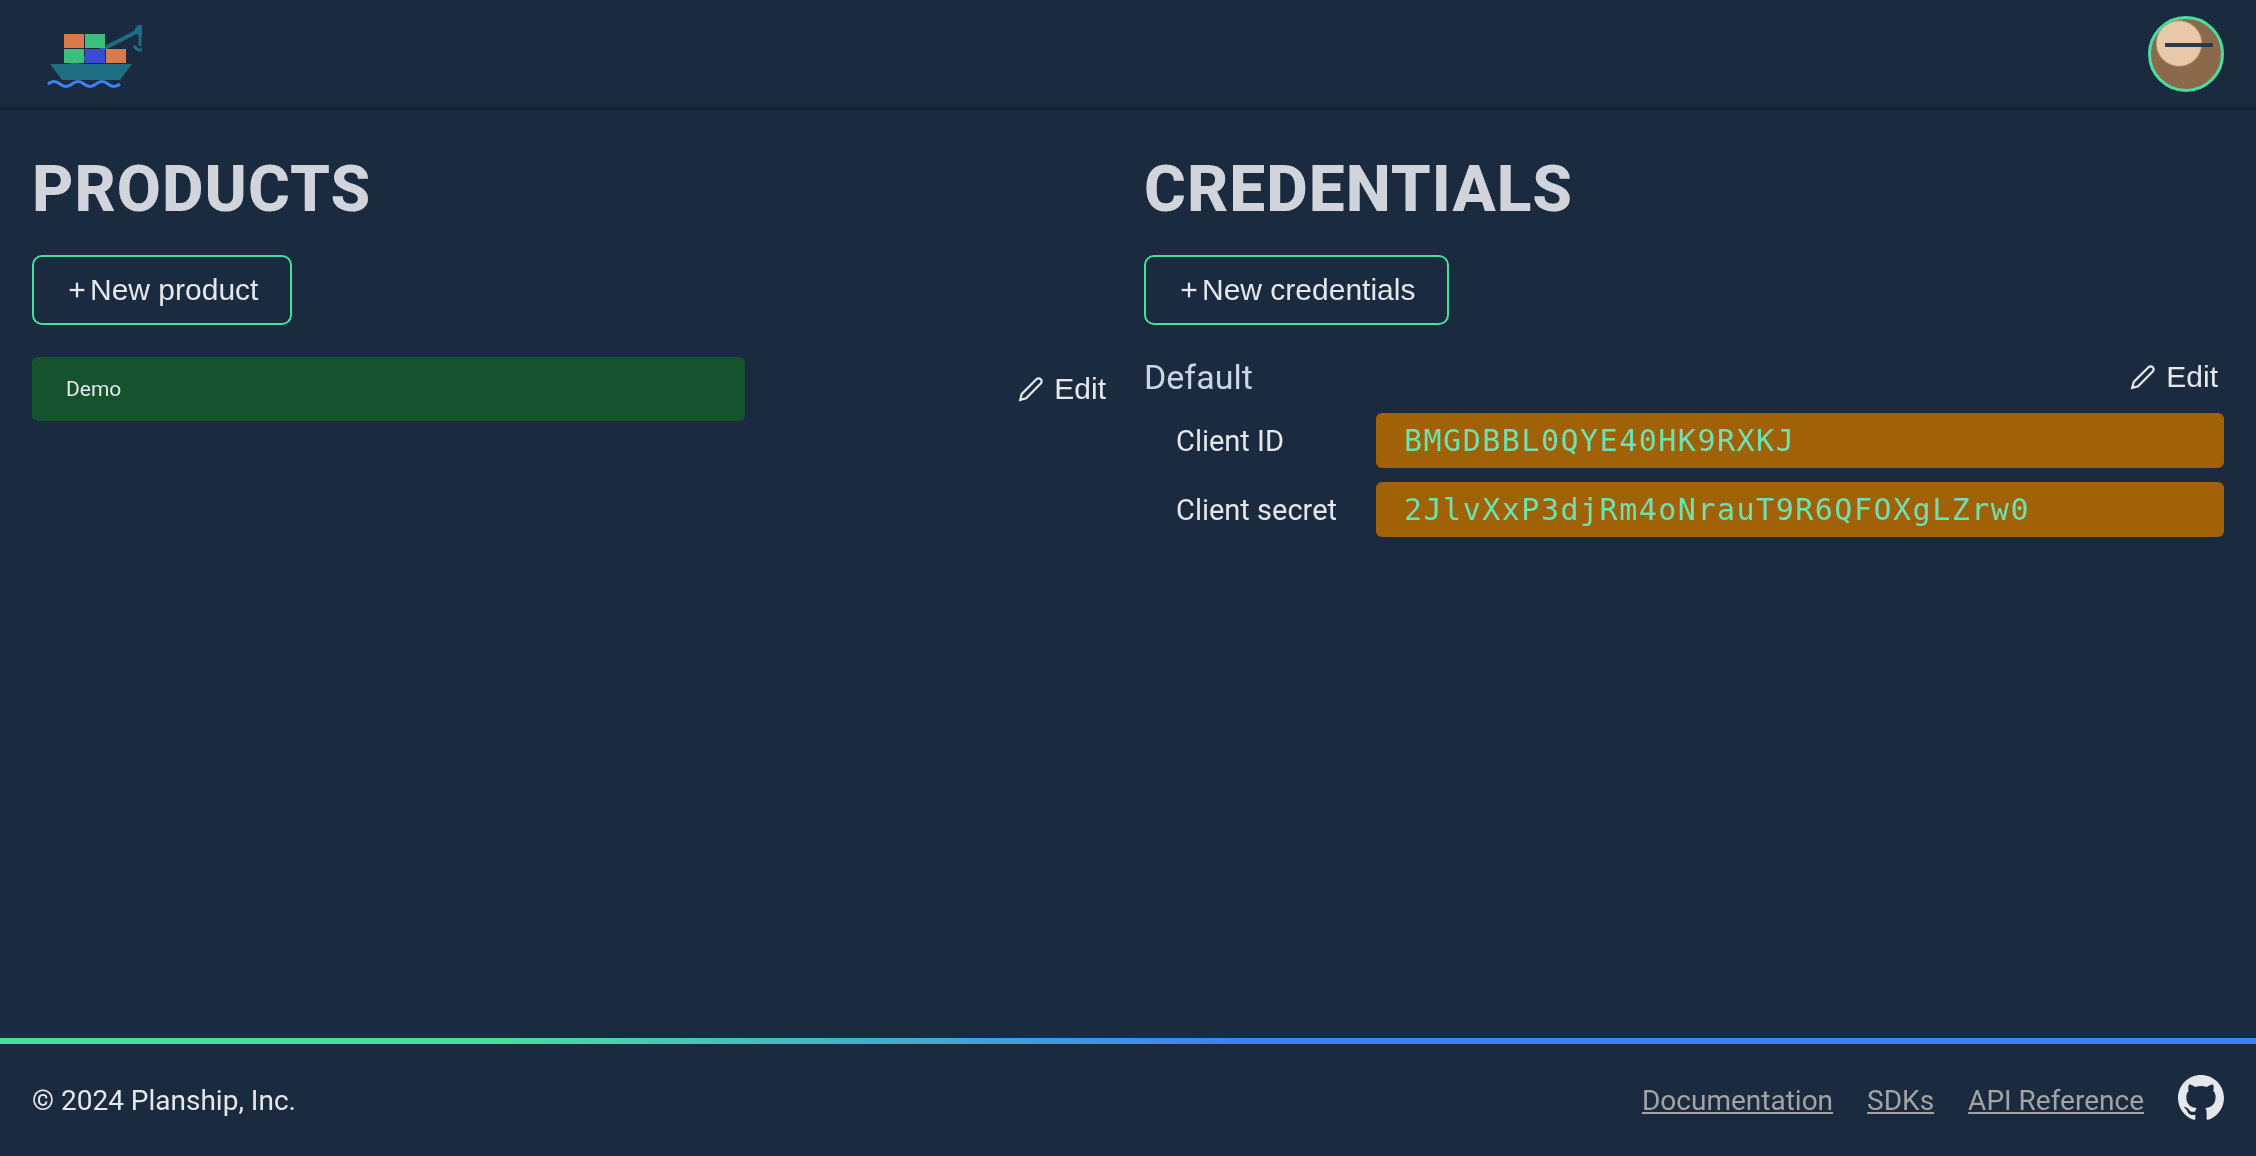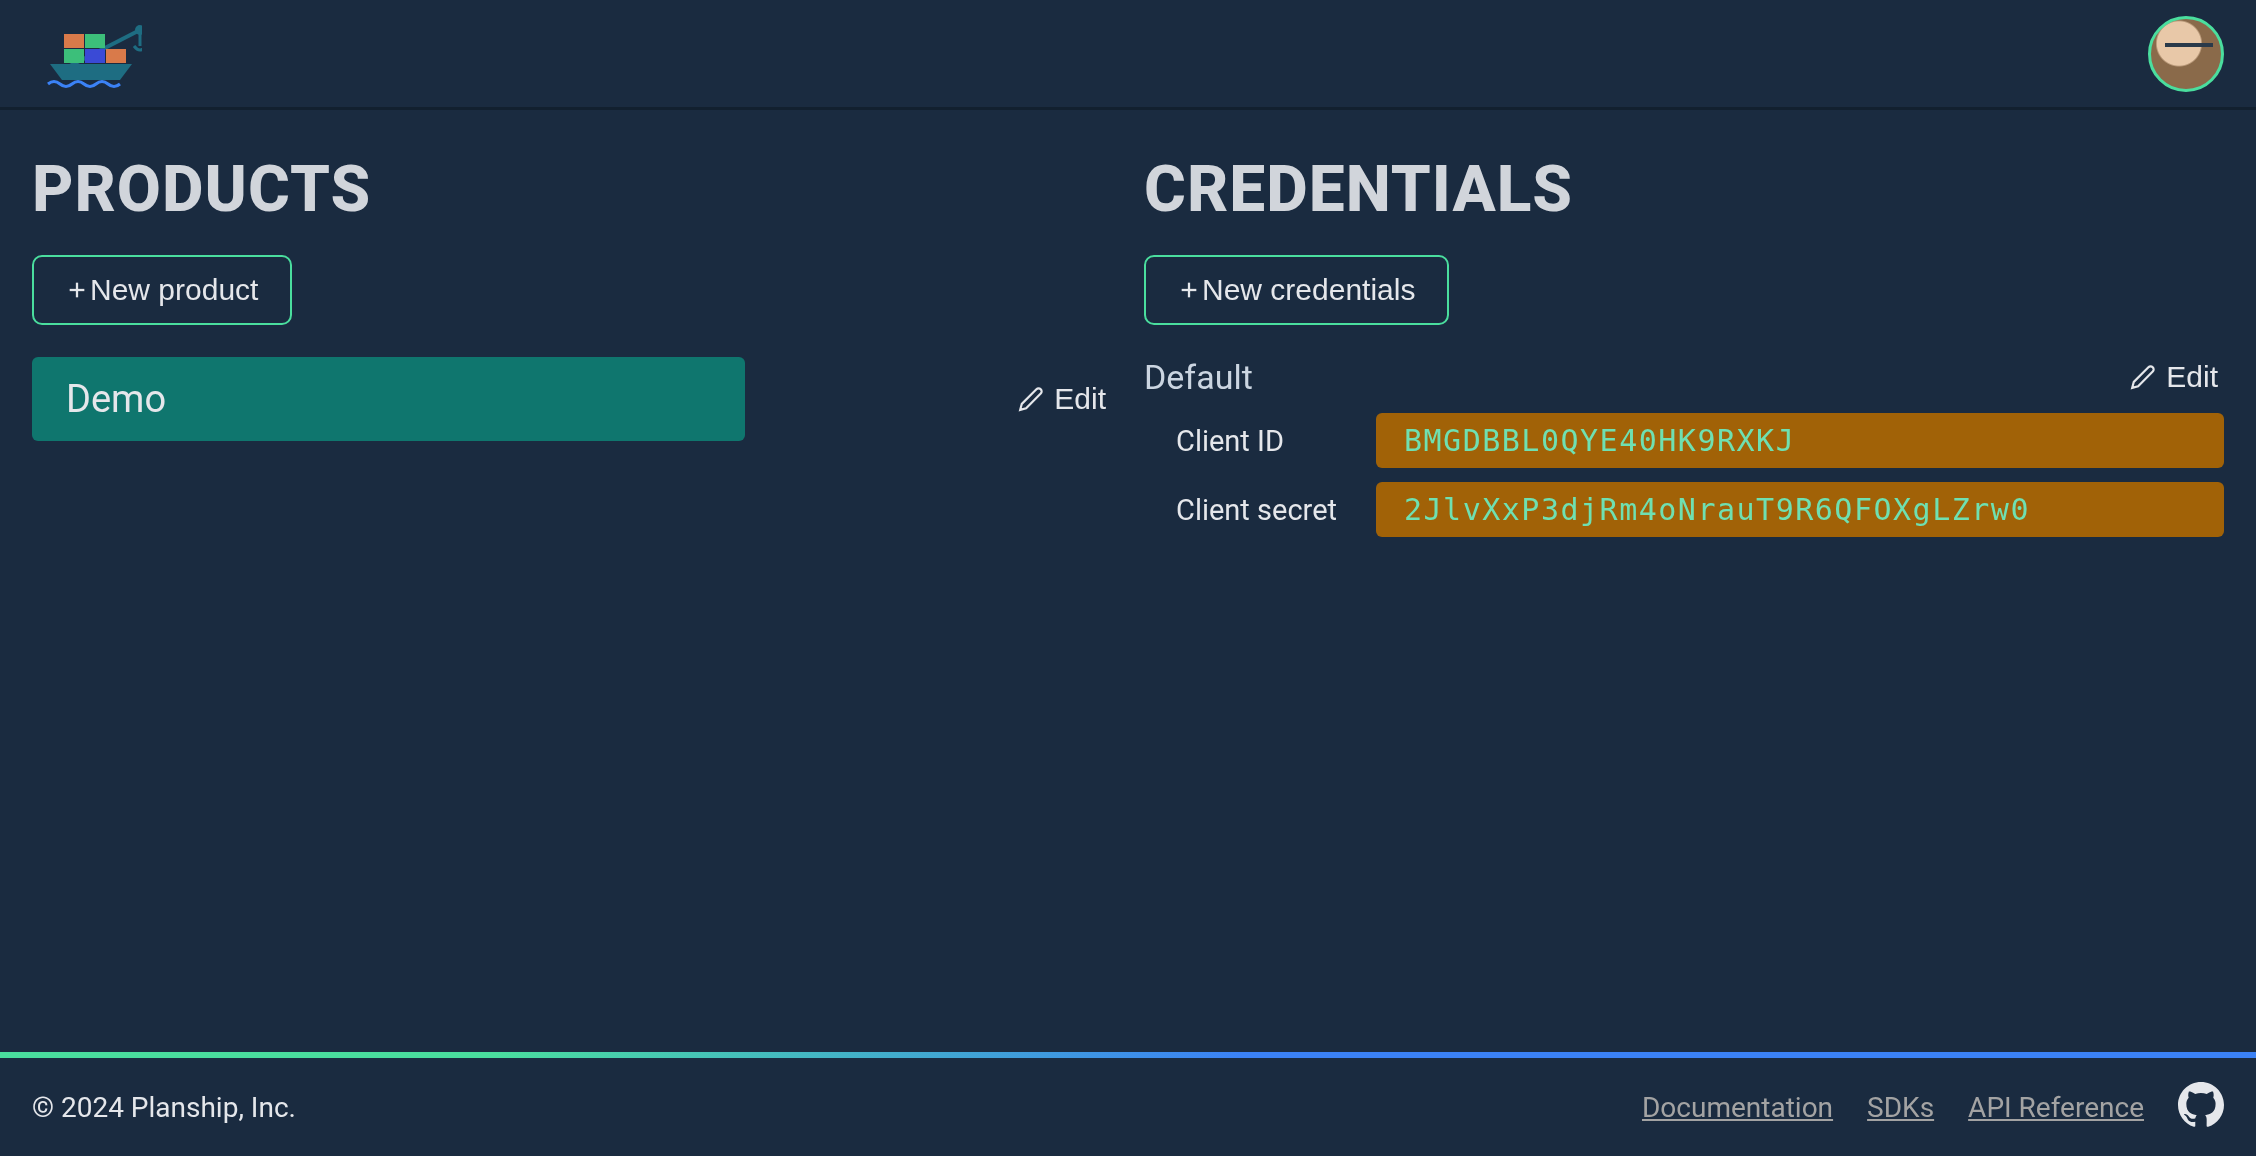--- a/index.html
+++ b/index.html
@@ -93,24 +93,24 @@
     }
     
     
     .product-row {
       display: flex;
       align-items: center;
       justify-content: space-between;
       margin-bottom: 12px;
     }
     .product-name-box {
-      background-color: #0f766e;
+      background-color: #14532d;
       padding: 20px 34px;
       border-radius: 6px;
-      font-size: 38px;
+      font-size: 21px;
       color: #e5e7eb;
       width: 66%;
     }
     .edit-btn {
       display: inline-flex;
       align-items: center;
       gap: 10px;
       background: transparent;
       border: none;
       color: #e5e7eb;
@@ -161,21 +161,21 @@
     
     .footer-divider {
       height: 6px;
       background: linear-gradient(90deg, #4ade9e 0%, #4ade9e 22%, #3b82f6 55%, #3b82f6 100%);
     }
     .footer {
       display: flex;
       align-items: center;
       justify-content: space-between;
       padding: 22px 32px;
-      height: 98px;
+      height: 112px;
     }
     .footer-copy {
       font-size: 28px;
       color: #e5e7eb;
     }
     .footer-right {
       display: flex;
       align-items: center;
       gap: 34px;
     }

